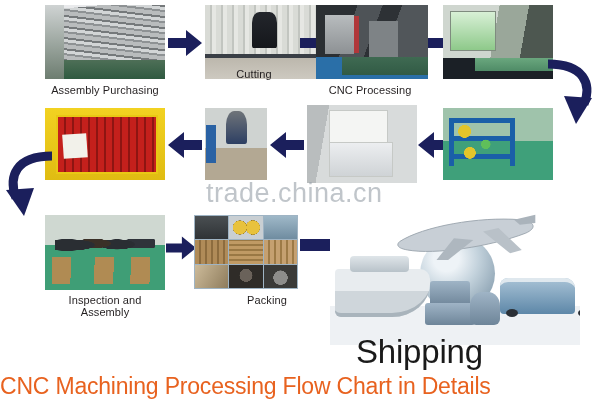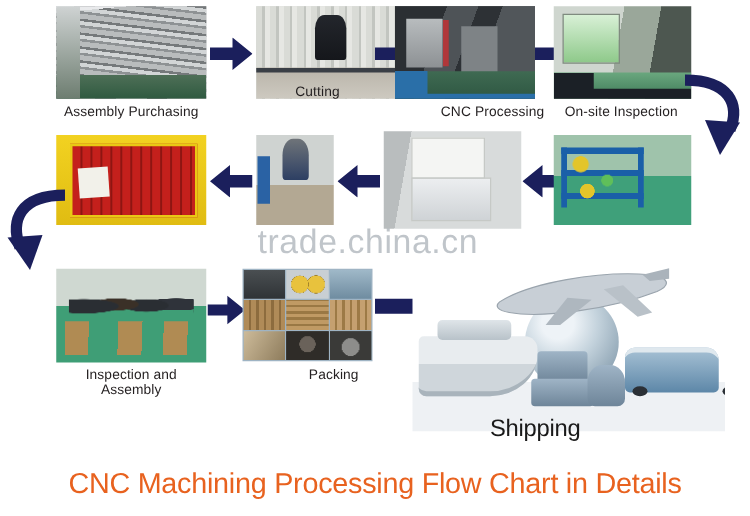--- a/index.html
+++ b/index.html
@@ -34,27 +34,27 @@
   #watermark{
     position:absolute;left:206px;top:178px;
     font-size:27px;color:#9aa3ab;opacity:.62;
     letter-spacing:.5px;font-family:"Liberation Sans", sans-serif;
     pointer-events:none;white-space:nowrap;
   }
 
   
   #shipping-photo{position:absolute;left:330px;top:205px;width:250px;height:140px;overflow:hidden;}
   #shipping-label{
-    position:absolute;left:392px;top:333px;
-    font-size:19px;color:#1a1a1a;white-space:nowrap;letter-spacing:-.2px;
+    position:absolute;left:356px;top:333px;
+    font-size:33px;color:#1a1a1a;white-space:nowrap;letter-spacing:-.2px;
   }
 
   
   #bottom-title{
-    position:absolute;left:0;top:373px;width:600px;text-align:center;
+    position:absolute;left:0;top:373px;width:600px;text-align:left;
     font-size:23px;color:#e8621f;letter-spacing:-.2px;white-space:nowrap;
   }
 
   
 
   
   .ph-material{
     background:
       linear-gradient(175deg,#e9eaec 0 6%,transparent 6%),
       repeating-linear-gradient(7deg,
@@ -274,32 +274,31 @@
 
   <div class="arrow" style="left:300px;top:30px;">
     <svg width="34" height="26" viewBox="0 0 34 26">
         <path d="M0 8 H18 V0 L34 13 L18 26 V18 H0 Z" fill="#1b1f5c"></path>
       </svg>
   </div>
 
   <div class="cell" style="left:316px;top:5px;width:112px;height:74px;">
     <div class="photo ph-cnc"></div>
   </div>
-  <div class="caption" style="left:370px;top:84px;margin-left:24px;">CNC Processing</div>
+  <div class="caption" style="left:370px;top:84px;">CNC Processing</div>
 
   <div class="arrow" style="left:428px;top:30px;">
     <svg width="34" height="26" viewBox="0 0 34 26">
         <path d="M0 8 H18 V0 L34 13 L18 26 V18 H0 Z" fill="#1b1f5c"></path>
       </svg>
   </div>
 
   <div class="cell" style="left:443px;top:5px;width:110px;height:74px;">
     <div class="photo ph-onsite"></div>
   </div>
-  <div class="caption" style="left:497px;top:84px;">On-site Inspection</div>
 
   <div class="arrow" style="left:540px;top:58px;">
     <svg width="58" height="72" viewBox="0 0 58 72">
       <path d="M8 6 C44 6 52 26 44 46" stroke="#1b1f5c" stroke-width="9" fill="none" stroke-linecap="butt"></path>
       <path d="M52 40 L36 66 L24 38 Z" fill="#1b1f5c"></path>
     </svg>
   </div>
 
   <div class="cell" style="left:45px;top:108px;width:120px;height:72px;">
     <div class="photo ph-crate"></div>

